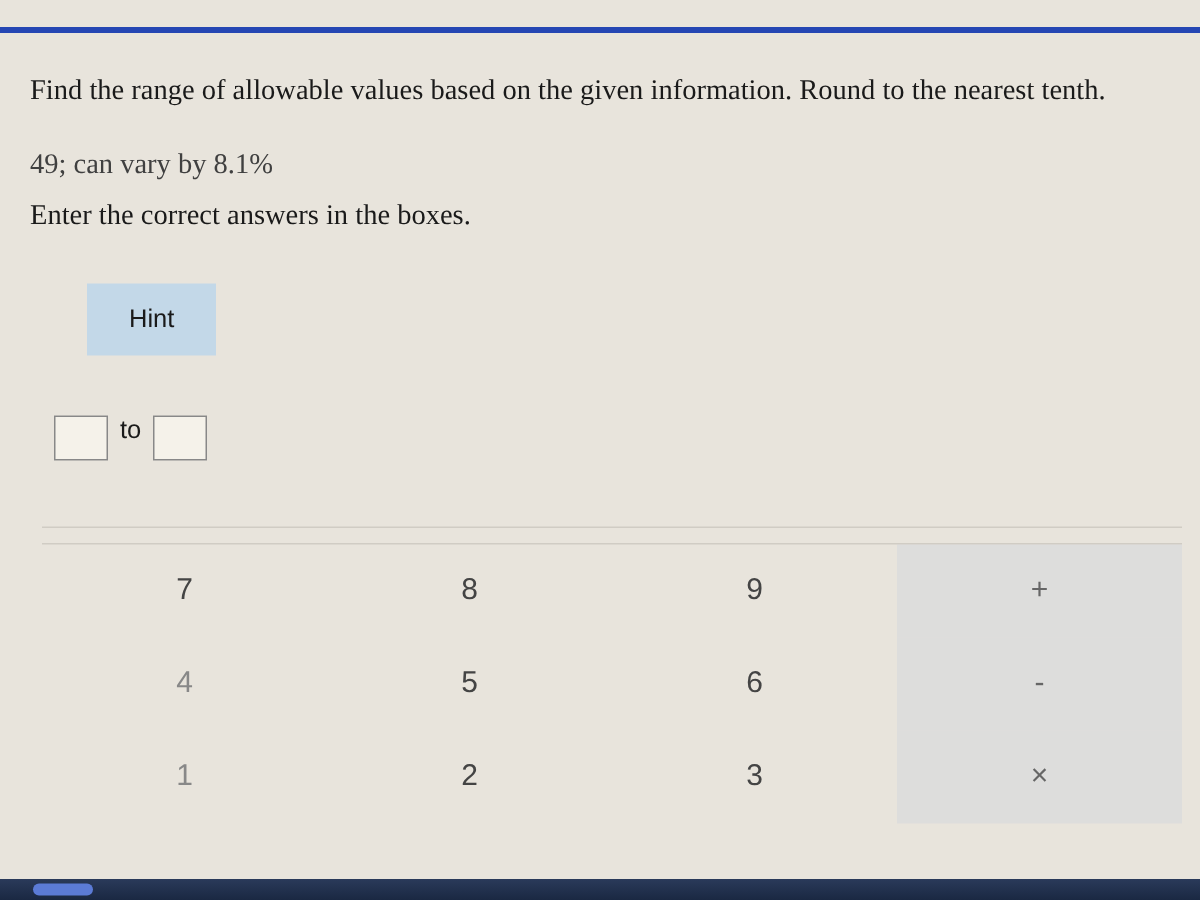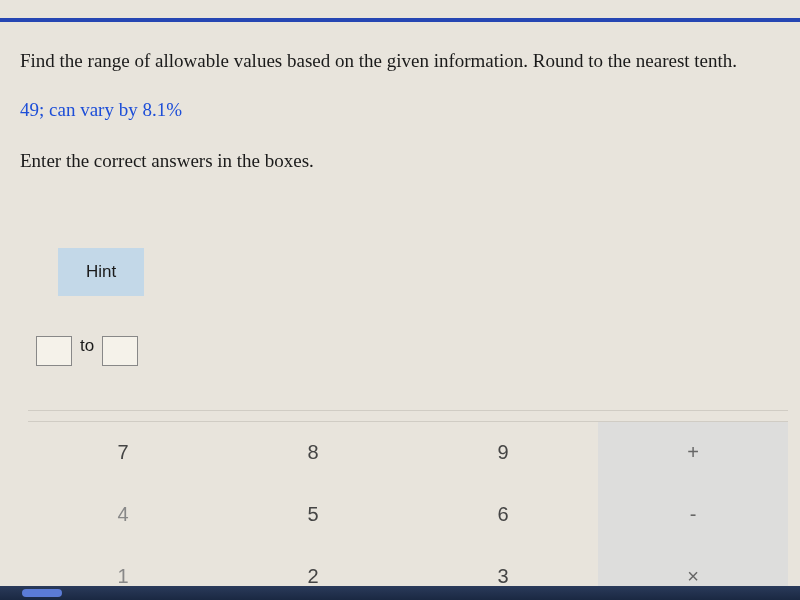--- a/index.html
+++ b/index.html
@@ -26,27 +26,27 @@
       padding: 48px 30px 0 20px;
     }
     .question-line {
       font-size: 19px;
       color: #1a1a1a;
       margin-bottom: 24px;
       line-height: 1.4;
     }
     .question-sub {
       font-size: 19px;
-      color: #1d4ed8;
-      margin-bottom: 29px;
+      color: #404040;
+      margin-bottom: 12px;
     }
     .instruction {
       font-size: 19px;
       color: #1a1a1a;
-      margin-bottom: 76px;
+      margin-bottom: 34px;
     }
     .hint-btn {
       display: inline-block;
       background: #c3d8e8;
       border: none;
       padding: 14px 28px;
       font-size: 17px;
       font-family: Arial, sans-serif;
       color: #1a1a1a;
       cursor: pointer;

